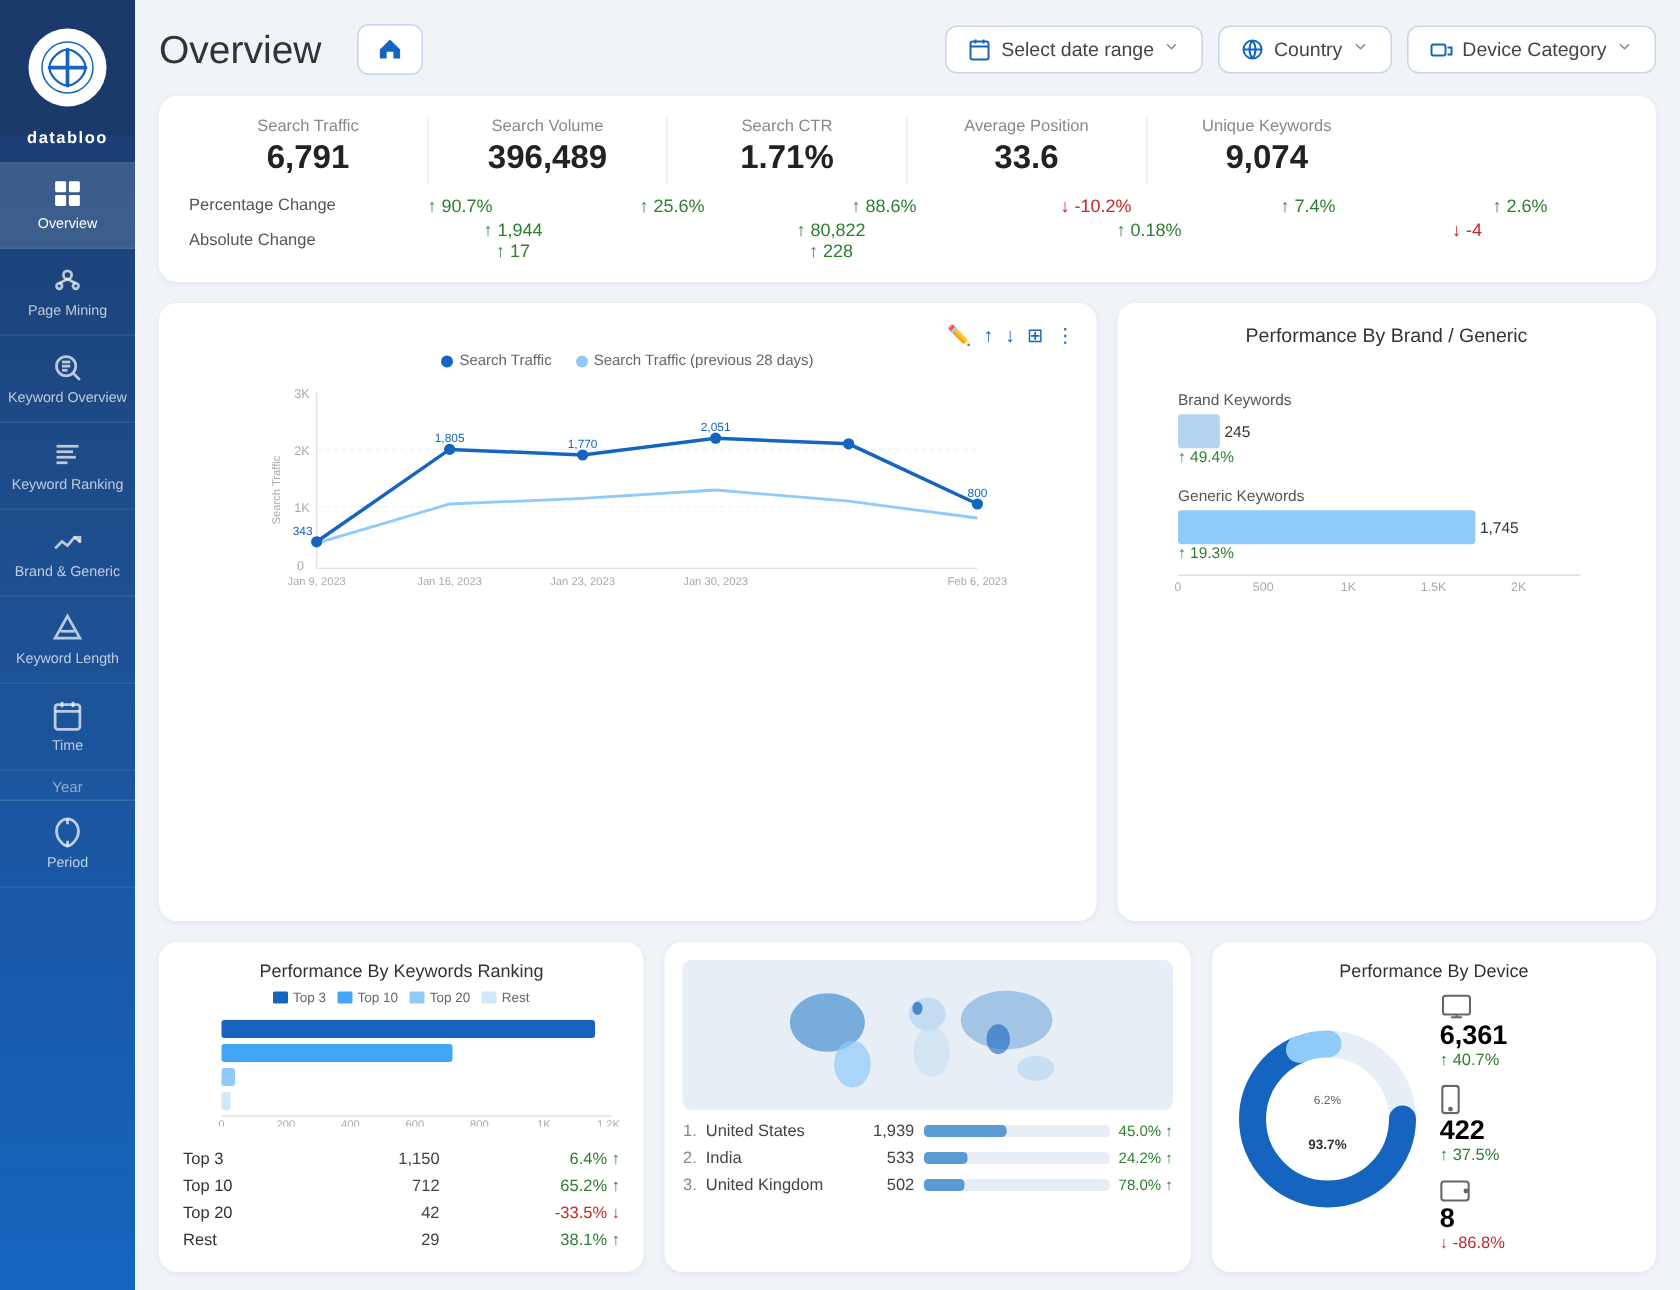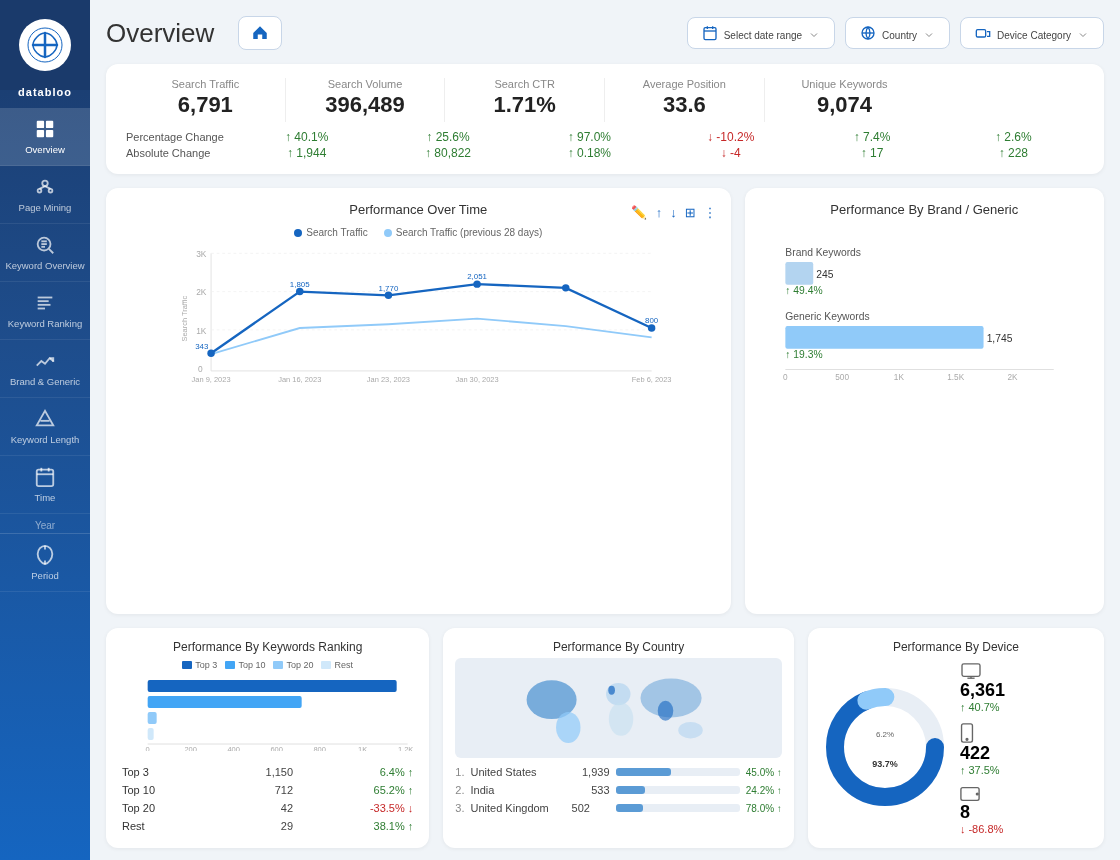--- a/index.html
+++ b/index.html
@@ -75,28 +75,28 @@
       color: #333;
       margin-right: 10px;
     }
     .header-controls {
       display: flex;
       gap: 10px;
       margin-left: auto;
     }
     .header-btn {
       display: flex;
-      align-items: flex-end;
+      align-items: flex-start;
       gap: 6px;
       border: 1.5px solid #c8d6e8;
       border-radius: 8px;
       padding: 7px 14px;
       background: white;
       color: #444;
-      font-size: 10px;
+      font-size: 13px;
       cursor: pointer;
       white-space: nowrap;
     }
     .header-btn svg { color: #1565c0; }
     .home-btn {
       border: 1.5px solid #c8d6e8;
       border-radius: 8px;
       padding: 7px 12px;
       background: white;
       cursor: pointer;
@@ -359,48 +359,47 @@
       <div class="stat-col">
         <div class="stat-label">Unique Keywords</div>
         <div class="stat-value">9,074</div>
       </div>
     </div>
     <div class="stats-rows">
 
       <div style="display:flex;align-items:center;margin-bottom:2px;">
         <div style="width:110px;font-size:11px;color:#555;">Percentage Change</div>
         <div style="display:grid;grid-template-columns:repeat(6,1fr);flex:1;gap:0;">
-          <div style="text-align:center;font-size:12px;color:#2e7d32;">↑ 40.1%</div>
+          <div style="text-align:center;font-size:12px;color:#2e7d32;">↑ 90.7%</div>
           <div style="text-align:center;font-size:12px;color:#2e7d32;">↑ 25.6%</div>
-          <div style="text-align:center;font-size:12px;color:#2e7d32;">↑ 97.0%</div>
+          <div style="text-align:center;font-size:12px;color:#2e7d32;">↑ 88.6%</div>
           <div style="text-align:center;font-size:12px;color:#c62828;">↓ -10.2%</div>
           <div style="text-align:center;font-size:12px;color:#2e7d32;">↑ 7.4%</div>
           <div style="text-align:center;font-size:12px;color:#2e7d32;">↑ 2.6%</div>
         </div>
       </div>
       <div style="display:flex;align-items:center;">
         <div style="width:110px;font-size:11px;color:#555;">Absolute Change</div>
-        <div style="display:grid;grid-template-columns:repeat(6,1fr);flex:1;gap:0;">
+        <div style="display:grid;grid-template-columns:repeat(4,1fr);flex:1;gap:0;">
           <div style="text-align:center;font-size:12px;color:#2e7d32;">↑ 1,944</div>
           <div style="text-align:center;font-size:12px;color:#2e7d32;">↑ 80,822</div>
           <div style="text-align:center;font-size:12px;color:#2e7d32;">↑ 0.18%</div>
           <div style="text-align:center;font-size:12px;color:#c62828;">↓ -4</div>
           <div style="text-align:center;font-size:12px;color:#2e7d32;">↑ 17</div>
           <div style="text-align:center;font-size:12px;color:#2e7d32;">↑ 228</div>
         </div>
       </div>
     </div>
   </div>
 
   <div class="charts-row" style="height:220px;">
 
     <div class="chart-card perf-over-time">
       <div style="display:flex;align-items:center;justify-content:space-between;">
         <div style="flex:1;"></div>
-        <div class="chart-title" style="flex:2;">Performance Over Time</div>
         <div class="chart-toolbar" style="flex:1;justify-content:flex-end;">
           <span class="chart-toolbar-btn">✏️</span>
           <span class="chart-toolbar-btn">↑</span>
           <span class="chart-toolbar-btn">↓</span>
           <span class="chart-toolbar-btn">⊞</span>
           <span class="chart-toolbar-btn">⋮</span>
         </div>
       </div>
       <div class="chart-legend">
         <div class="legend-item">
@@ -548,21 +547,20 @@
         <tr>
           <td class="kw-name">Rest</td>
           <td class="kw-val">29</td>
           <td class="kw-pct" style="color:#2e7d32;">38.1% ↑</td>
         </tr>
       </tbody>
         </table>
     </div>
 
     <div class="bottom-card by-country">
-      <div class="chart-title" style="font-size:12px;margin-bottom:4px;">Performance By Country</div>
 
       <div style="height:100px;background:#e8eef5;border-radius:6px;margin-bottom:8px;display:flex;align-items:center;justify-content:center;overflow:hidden;">
         <svg viewBox="0 0 400 180" width="100%" height="100%">
 
           <rect width="400" height="180" fill="#e8eef5"></rect>
 
           <ellipse cx="80" cy="75" rx="45" ry="35" fill="#5b9bd5" opacity="0.8"></ellipse>
 
           <ellipse cx="110" cy="125" rx="22" ry="28" fill="#90caf9" opacity="0.7"></ellipse>
 
@@ -594,21 +592,21 @@
           <span style="width:95px;">India</span>
           <span style="width:38px;text-align:right;">533</span>
           <div class="country-bar-wrap">
               <div class="country-bar" style="width:24%;"></div>
             </div>
           <span class="country-pct">24.2% ↑</span>
         </div>
         <div class="country-row">
           <span style="color:#888;">3.</span>
           <span style="width:95px;">United Kingdom</span>
-          <span style="width:38px;text-align:left;">502</span>
+          <span style="width:38px;text-align:right;">502</span>
           <div class="country-bar-wrap">
               <div class="country-bar" style="width:22%;"></div>
             </div>
           <span class="country-pct">78.0% ↑</span>
         </div>
       </div>
     </div>
 
     <div class="bottom-card by-device">
       <div class="chart-title" style="font-size:12px;margin-bottom:8px;">Performance By Device</div>

